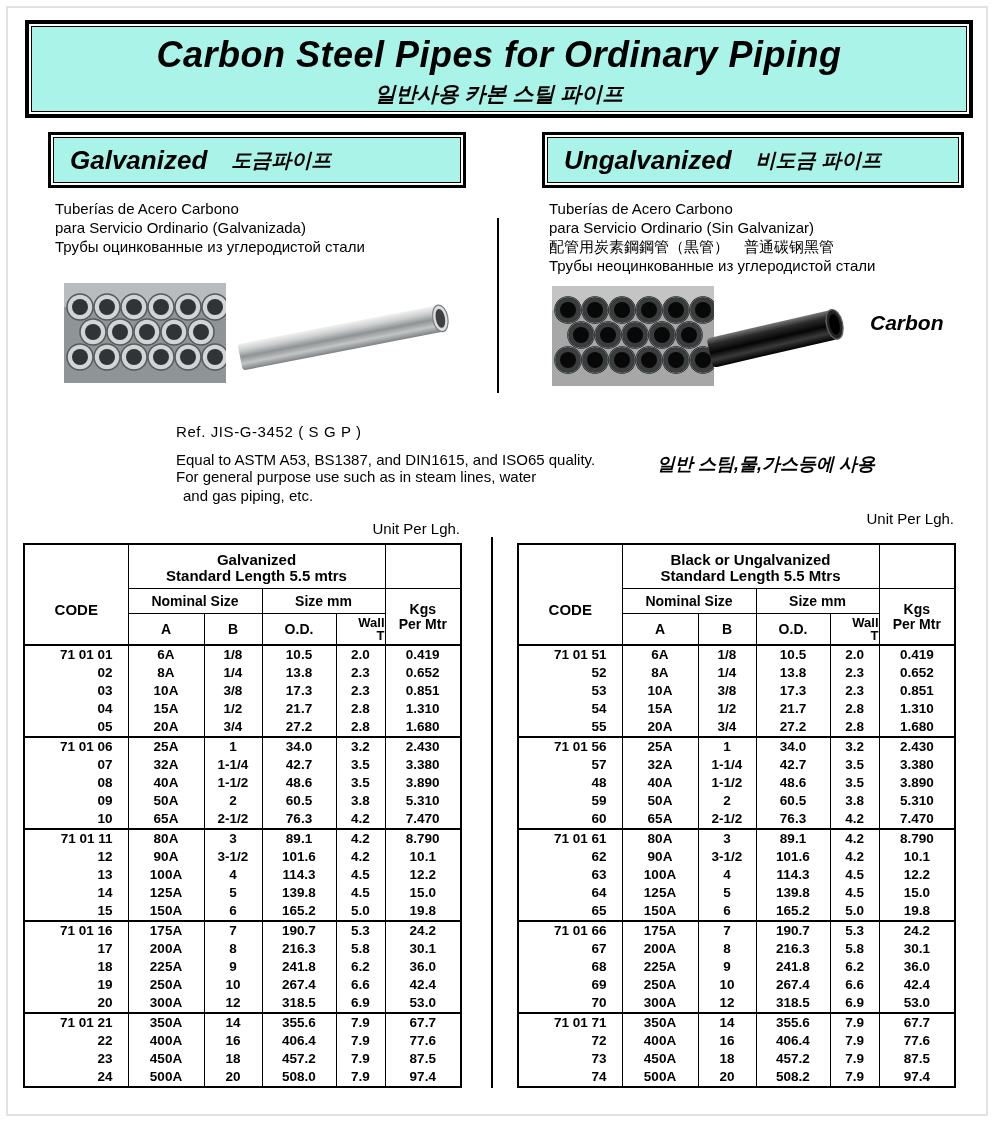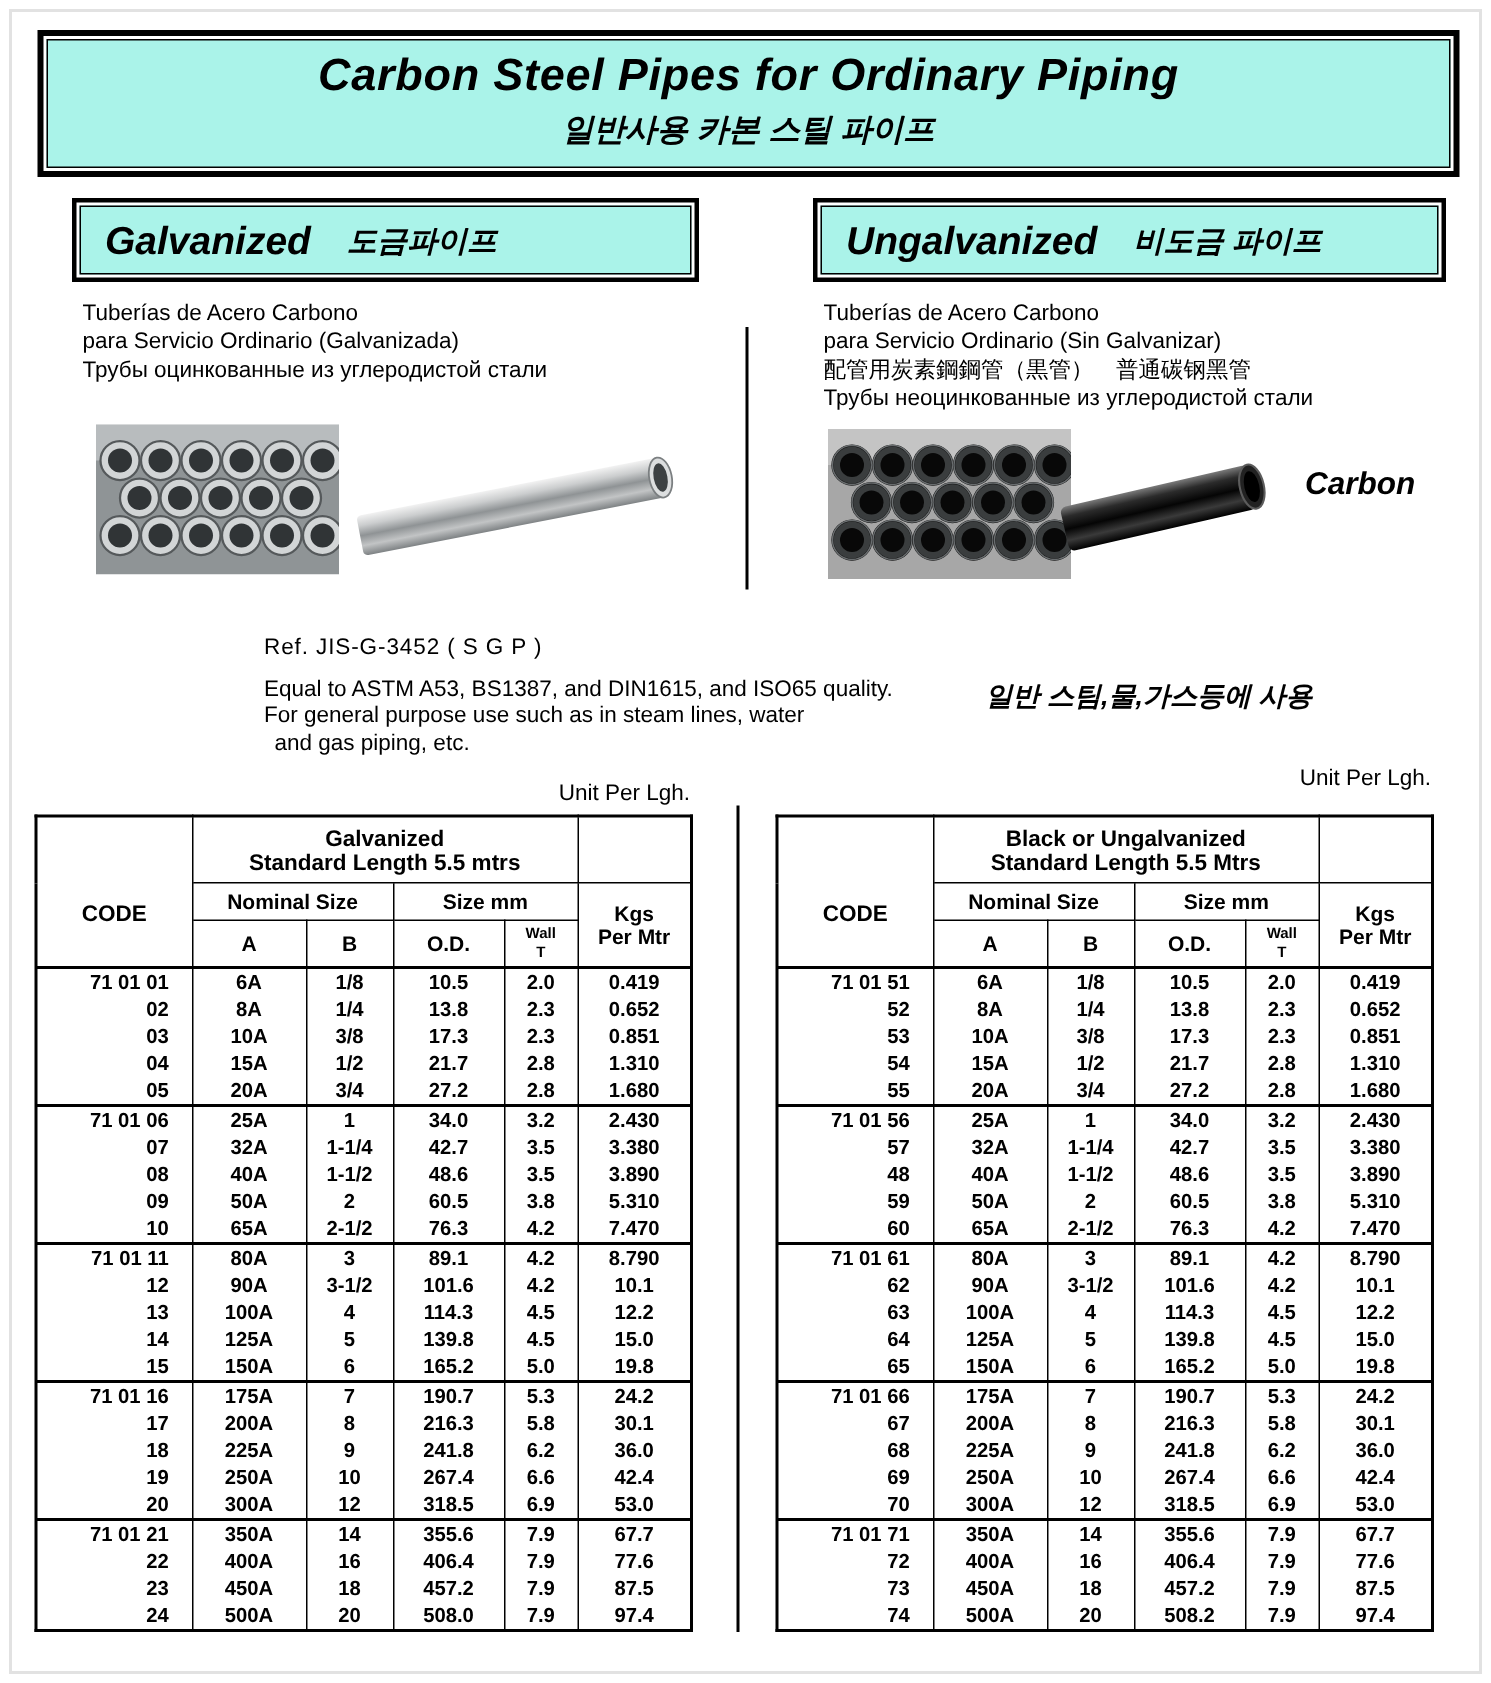--- a/index.html
+++ b/index.html
@@ -3,21 +3,21 @@
 <meta charset="utf-8">
 <style>
   html,body{margin:0;padding:0;background:#ffffff;}
   .page{position:relative;width:994px;height:1122px;background:#fff;
         font-family:"Liberation Sans",sans-serif;color:#000;overflow:hidden;}
   .scan-frame{position:absolute;inset:6px;border:2px solid #e2e2e2;pointer-events:none;}
 
   
   .banner{position:absolute;left:31px;top:26px;right:27px;height:84px;background:#aaf3e9;
           border:1px solid #000;outline:4px solid #000;outline-offset:2px;text-align:center;}
-  .banner-title{margin-top:7px;font-size:30px;font-weight:bold;font-style:italic;letter-spacing:.5px;}
+  .banner-title{margin-top:7px;font-size:36px;font-weight:bold;font-style:italic;letter-spacing:.5px;}
   .banner-kr{margin-top:4px;font-size:21px;font-weight:bold;font-style:italic;}
 
   
   .sec{position:absolute;top:137px;}
   .sec.left{left:53px;width:408px;}
   .sec.right{left:547px;width:412px;}
   .sec-box{height:44px;background:#aaf3e9;border:1px solid #000;outline:3px solid #000;outline-offset:2px;
            display:flex;align-items:center;gap:24px;padding-left:16px;}
   .sec-title{font-size:26px;font-weight:bold;font-style:italic;}
   .sec-kr{font-size:20px;font-weight:bold;font-style:italic;}
@@ -52,21 +52,21 @@
   
   .tbl{position:absolute;width:437px;}
   #tbl-left{left:23px;top:543px;}
   #tbl-right{left:517px;top:543px;}
   table.spec{border-collapse:collapse;width:437px;table-layout:fixed;font-weight:bold;border:2.5px solid #000;}
   .spec thead th{border:1.5px solid #000;font-weight:bold;padding:0;}
   .spec .title-h{font-size:15px;line-height:16px;height:40px;padding-top:3px;}
   .spec .codeh{font-size:15px;vertical-align:bottom;padding-bottom:26px;}
   .spec .sub{font-size:14px;height:24px;}
   .spec .leaf{font-size:14px;height:30px;}
-  .spec .wall-h{font-size:10px;line-height:13px;}
+  .spec .wall-h{font-size:13px;line-height:13px;text-align:right;}
   .spec .kgs-h{font-size:14px;line-height:15px;margin-top:45px;}
   .spec tbody{border-top:2px solid #000;}
   .spec td{border-left:1.5px solid #000;padding:0;font-size:13.5px;height:18px;line-height:18px;}
   .spec td.code-cell{text-align:right;padding-right:15px;}
   .spec td.num{text-align:center;}
 </style>
 </head>
 <body>
 
 <div class="page">

